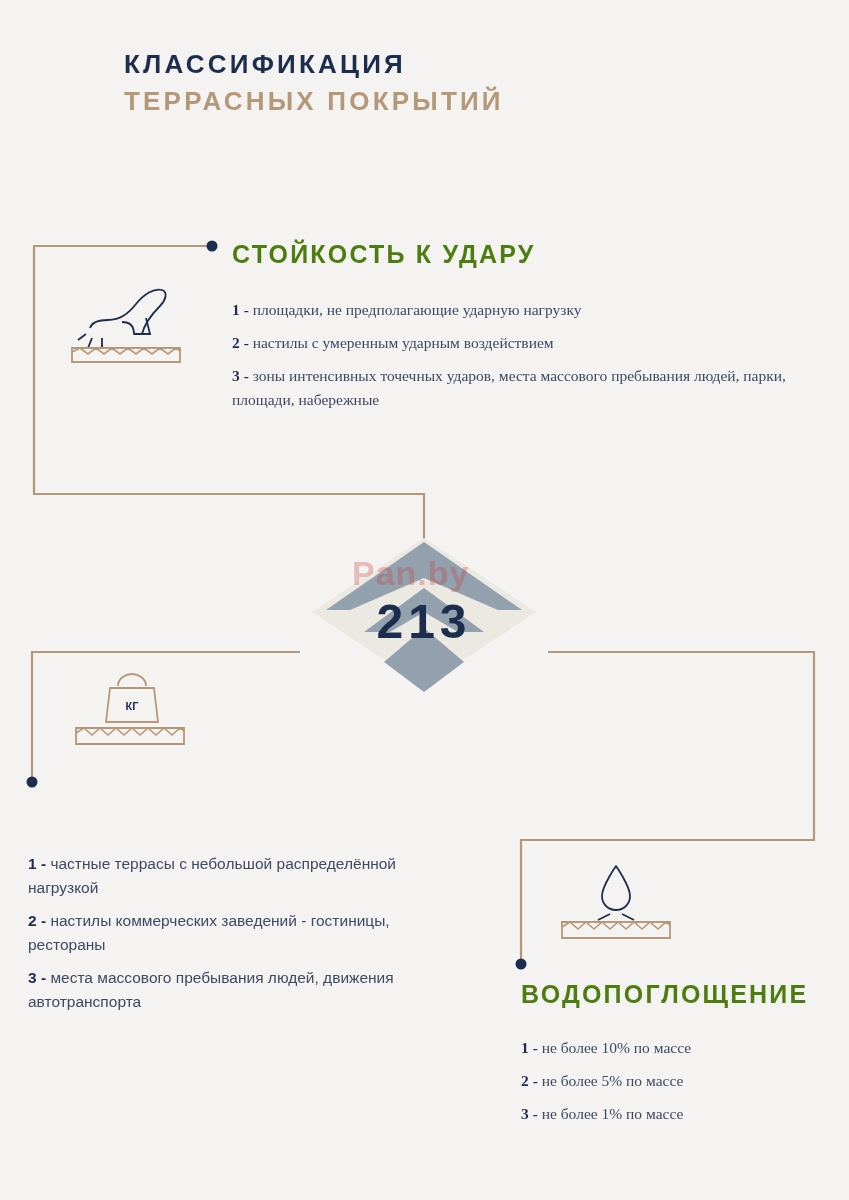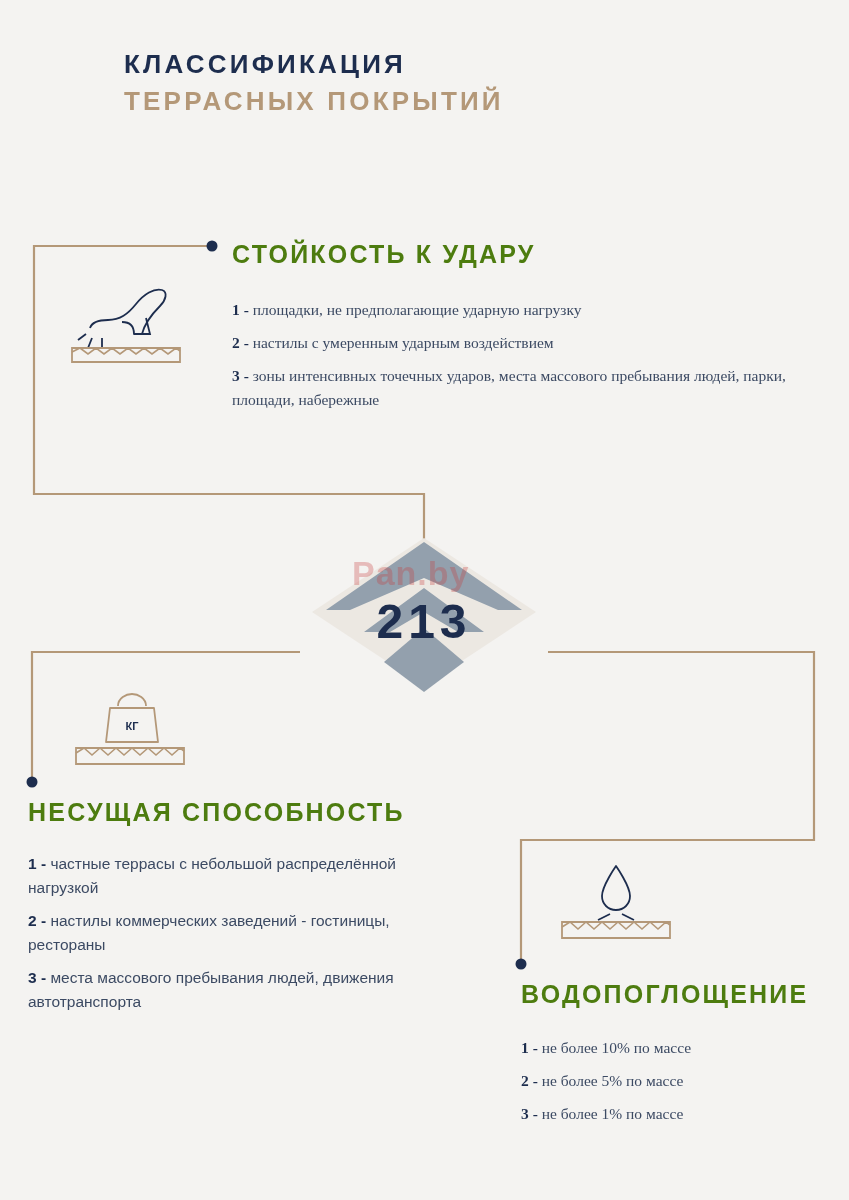--- a/index.html
+++ b/index.html
@@ -109,21 +109,21 @@
     color: #1d2d4e;
     font-weight: bold;
   }
 
   
   .sec1-head { position: absolute; left: 232px; top: 240px; }
   .sec1-list { position: absolute; left: 232px; top: 298px; width: 570px; font-family: Liberation Serif, serif; }
   .sec1-icon { position: absolute; left: 62px; top: 278px; width: 130px; height: 95px; }
 
   
-  .sec2-icon { position: absolute; left: 66px; top: 684px; width: 130px; height: 95px; }
+  .sec2-icon { position: absolute; left: 66px; top: 664px; width: 130px; height: 95px; }
   .sec2-head { position: absolute; left: 28px; top: 798px; }
   .sec2-list { position: absolute; left: 28px; top: 852px; width: 400px; }
 
   
   .sec3-icon { position: absolute; left: 552px; top: 858px; width: 130px; height: 95px; }
   .sec3-head { position: absolute; left: 521px; top: 980px; }
   .sec3-list { position: absolute; left: 521px; top: 1036px; width: 310px; font-family: Liberation Serif, serif; }
 </style>
 </head>
 <body>
@@ -191,21 +191,20 @@
     <svg width="130" height="95" viewBox="0 0 130 95">
 
       <path d="M52 22 C52 14 60 10 66 10 C72 10 80 14 80 22" fill="none" stroke="#b49878" stroke-width="1.8"></path>
       <path d="M44 24 L88 24 L92 58 L40 58 Z" fill="none" stroke="#b49878" stroke-width="1.8" stroke-linejoin="round"></path>
       <text x="66" y="46" text-anchor="middle" font-family="Liberation Sans, sans-serif" font-size="11" font-weight="bold" fill="#1d2d4e">КГ</text>
 
       <path d="M10 64 L118 64 L118 80 L10 80 Z" fill="none" stroke="#b49878" stroke-width="1.8"></path>
       <path d="M10 69 L18 64 L26 71 L34 64 L42 71 L50 64 L58 71 L66 64 L74 71 L82 64 L90 71 L98 64 L106 71 L114 64 L118 67" fill="none" stroke="#b49878" stroke-width="1.6"></path>
     </svg>
   </div>
-  <div class="sec2-head section-heading">НЕСУЩАЯ СПОСОБНОСТЬ</div>
   <div class="sec2-list">
     <div class="item">
       <b>1 -</b><span> частные террасы с небольшой распределённой нагрузкой</span>
     </div>
     <div class="item">
       <b>2 -</b><span> настилы коммерческих заведений - гостиницы, рестораны</span>
     </div>
     <div class="item">
       <b>3 -</b><span> места массового пребывания людей, движения автотранспорта</span>
     </div>

